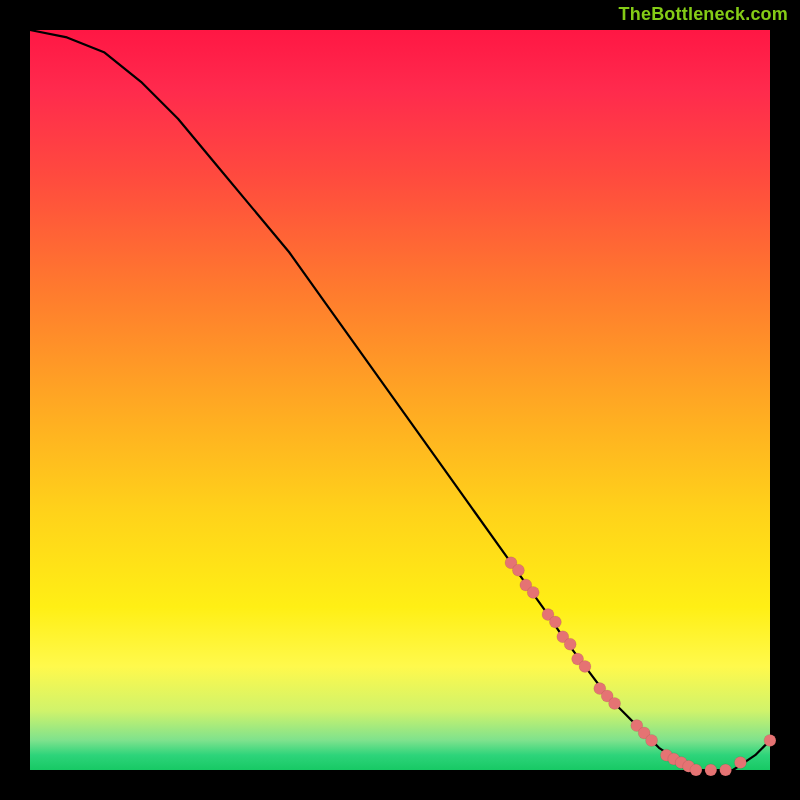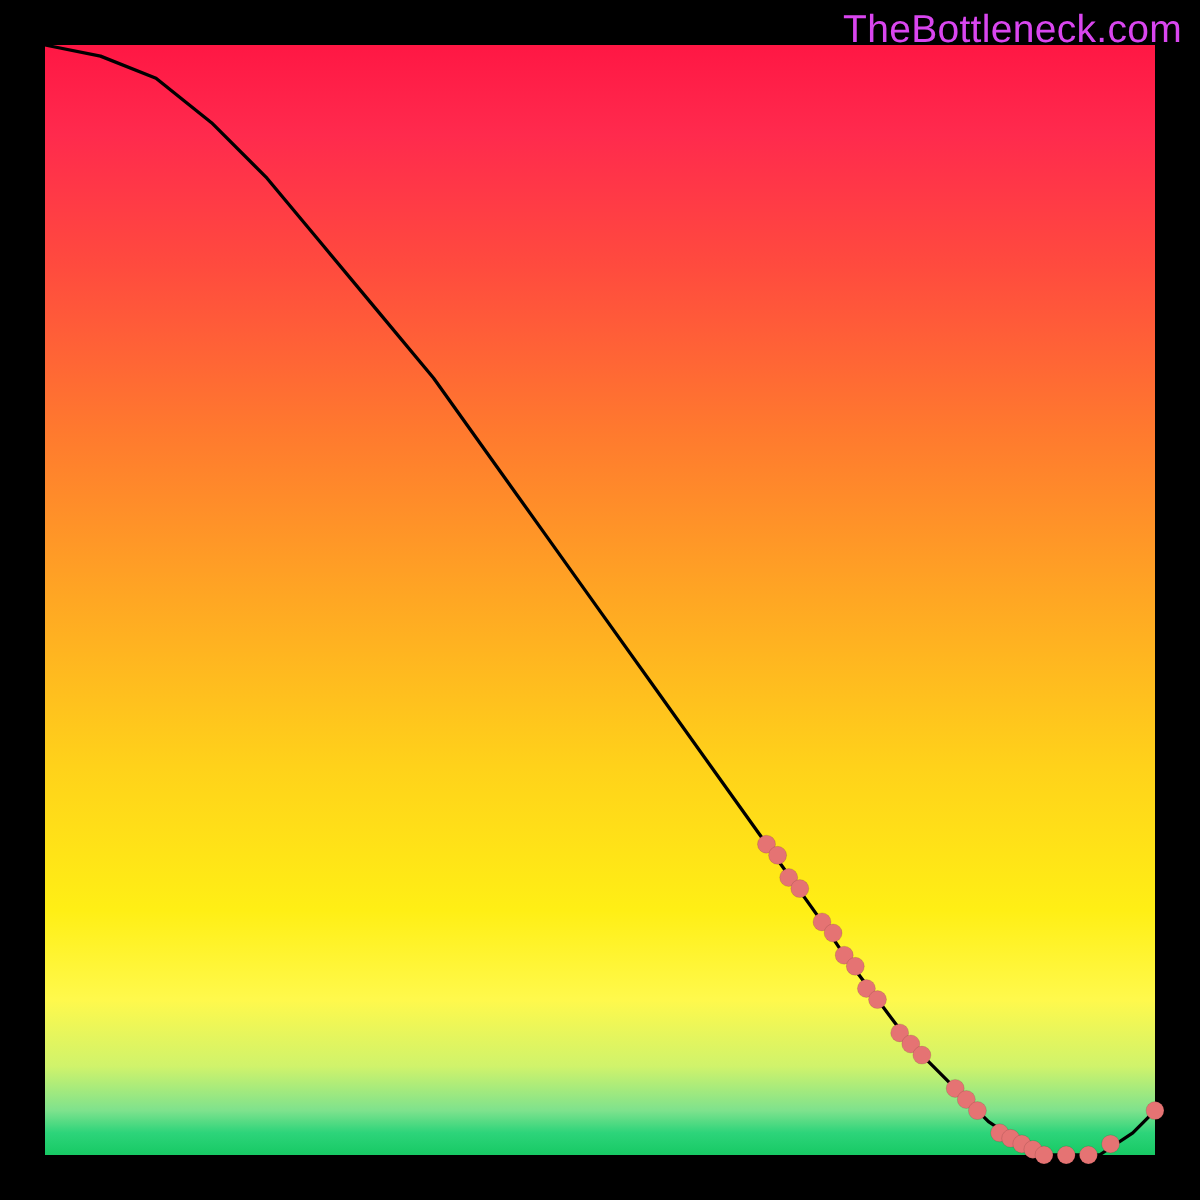--- a/index.html
+++ b/index.html
@@ -14,23 +14,23 @@
   .frame {
     position: relative;
     width: 800px;
     height: 800px;
     background: #000;
   }
   .watermark {
     position: absolute;
     top: 4px;
     right: 12px;
-    color: #d946ef;
-    font-size: 26px;
-    font-weight: 400;
+    color: #84cc16;
+    font-size: 18px;
+    font-weight: 700;
     letter-spacing: 0.2px;
     user-select: none;
   }
   .plot-area {
     position: absolute;
     left: 30px;
     top: 30px;
     width: 740px;
     height: 740px;
     

